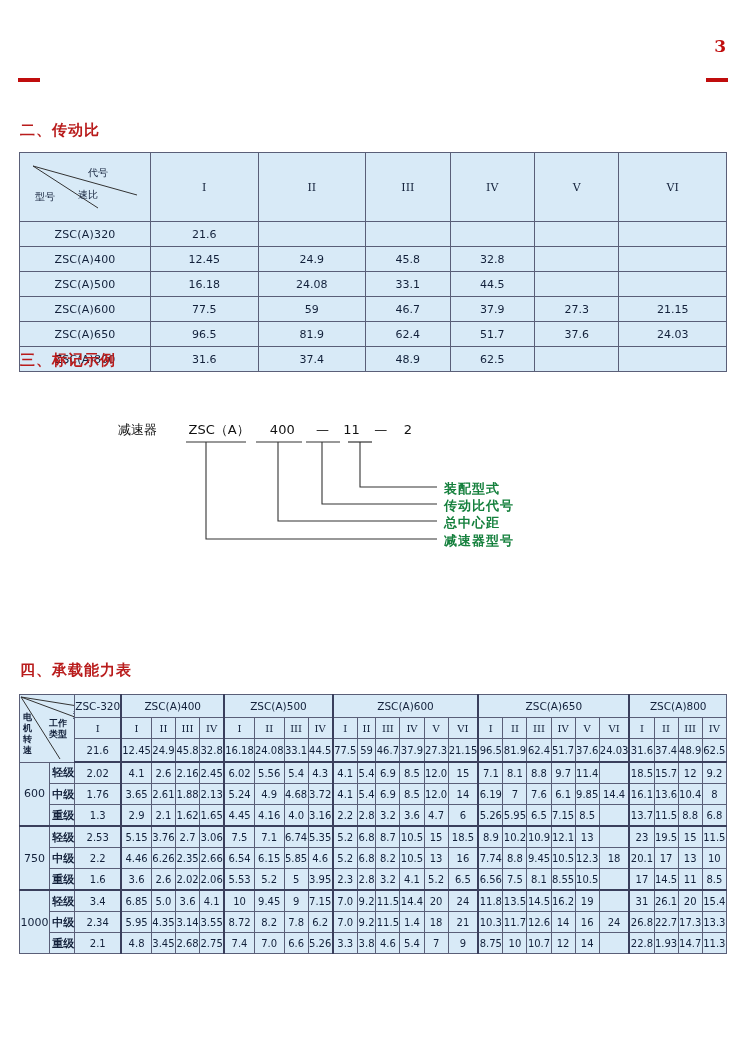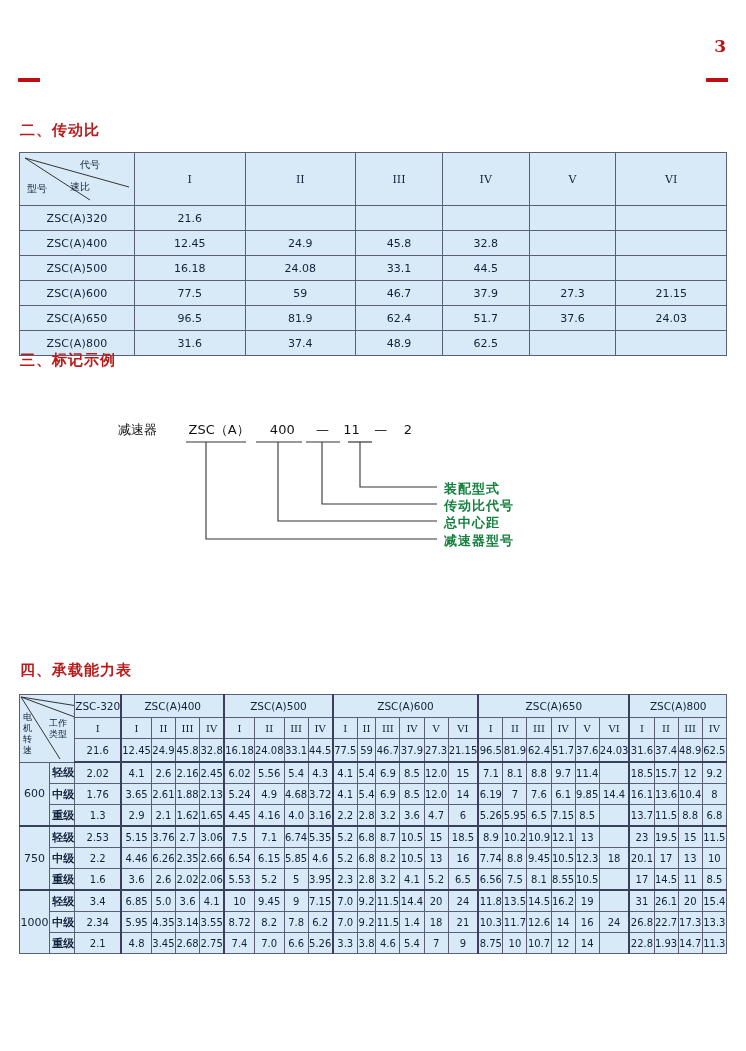--- a/index.html
+++ b/index.html
@@ -84,21 +84,21 @@
   #ratio-table {
     left: 19px;
     top: 152px;
     width: 708px;
   }
   #ratio-table td { height: 24px; }
   #ratio-table .corner-cell {
     width: 106px;
     height: 44px;
     position: relative;
-    padding: 4px;
+    padding: 12px;
   }
   #ratio-table .hdr-cell { height: 44px; }
   #ratio-table .model-cell {
     font-size: 11px;
     letter-spacing: 0.2px;
   }
 
   
   .corner-wrap {
     position: relative;
@@ -139,20 +139,21 @@
   #capacity-table .load-cell {
     width: 40px;
     font-size: 11px;
     font-weight: bold;
     text-align: right;
   }
   #capacity-table .corner-cell {
     width: 76px;
     position: relative;
     padding: 0;
+    font-weight: bold;
   }
   #capacity-table .data-cell { width: 29px; }
   .thick-right { border-right: 2px solid #3a3f5c !important; }
   .thick-bottom { border-bottom: 2px solid #3a3f5c !important; }
 
   
   #mark-diagram {
     position: absolute;
     left: 0;
     top: 400px;

